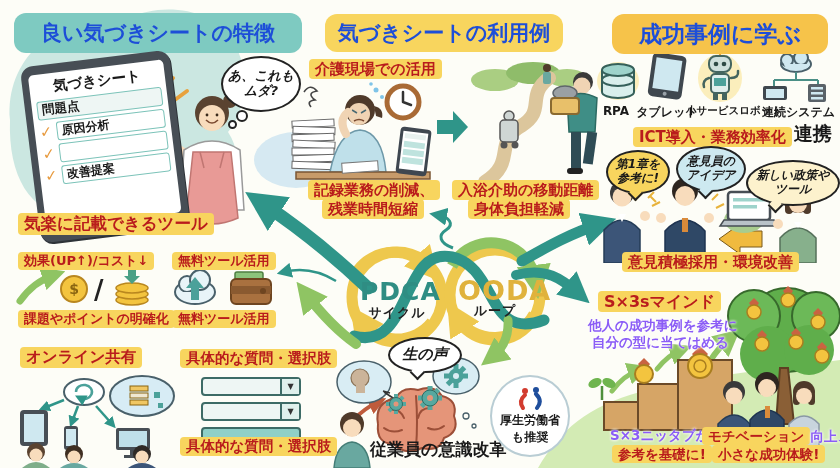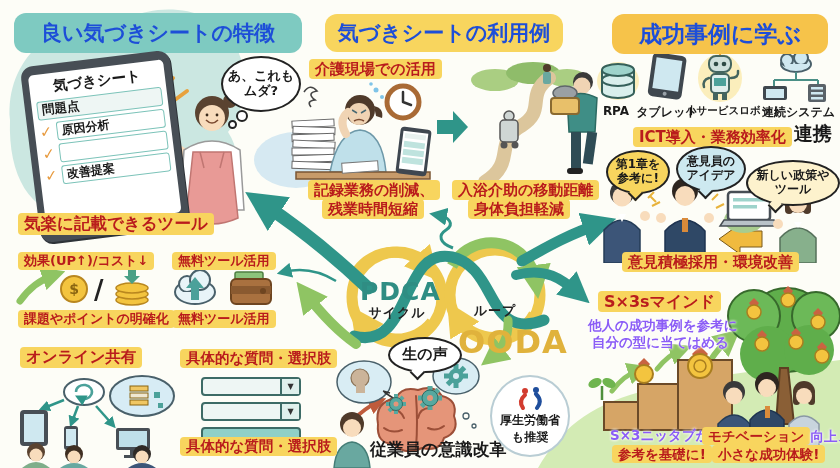--- a/index.html
+++ b/index.html
@@ -3,21 +3,21 @@
 <meta charset="utf-8">
 <style>
   html,body{margin:0;padding:0;}
   body{font-family:"DejaVu Sans","Liberation Sans",sans-serif;}
   #stage{position:relative;width:840px;height:468px;background:#fdfdf7;overflow:hidden;font-weight:700;color:#191919;}
   .abs{position:absolute;}
   .hl{display:inline-block;background:#f8d55e;padding:1px 6px;border-radius:4px;font-weight:700;color:#b91c1c;white-space:nowrap;line-height:1.2;}
   .plain{font-weight:700;color:#8b5cf6;white-space:nowrap;text-shadow:0 0 3px #fff,0 0 3px #fff;line-height:1.2;}
   .pill{display:flex;align-items:center;justify-content:center;border-radius:12px;font-weight:700;color:#1d4ed8;white-space:nowrap;z-index:2;}
   .z1{z-index:1;} .z2{z-index:2;}
-  .bub{position:absolute;border:2.5px solid #222;border-radius:50%;background:#fff;display:flex;flex-direction:column;align-items:center;justify-content:center;text-align:center;font-weight:700;z-index:3;line-height:1.15;}
+  .bub{position:absolute;border:2.5px solid #222;border-radius:50%;background:#fff;display:flex;flex-direction:column;align-items:center;justify-content:center;text-align:center;font-weight:700;z-index:3;line-height:1.15;font-style:italic;}
   .bub::after{content:"";position:absolute;bottom:-7px;left:22px;width:9px;height:9px;background:inherit;border-right:2.5px solid #222;border-bottom:2.5px solid #222;transform:rotate(45deg);}
   .bub.no-tail::after{display:none;}
   
   #tablet{left:30px;top:58px;width:136px;height:154px;background:#474e55;border-radius:12px;padding:9px 7px 14px 7px;transform:rotate(-7deg);z-index:2;box-shadow:1px 2px 0 #2e3338;}
   #tablet .screen{background:#fff;border-radius:5px;height:100%;padding:3px 5px;box-sizing:border-box;}
   #tablet .ttl{text-align:center;font-size:14.5px;font-weight:700;padding:1px 0 2px 0;}
   #tablet .rowh{font-size:12.5px;border:1.5px solid #7cc3b9;background:#eef6f4;border-radius:3px;padding:0 4px;margin:2px 0;}
   #tablet .crow{display:flex;align-items:center;gap:3px;margin:3px 0;}
   #tablet .chk{color:#e79a3e;font-size:15px;width:14px;line-height:1;}
   #tablet .cbox{flex:1;border:1.5px solid #7cc3b9;border-radius:3px;background:#fff;height:17px;font-size:12px;padding:0 4px;line-height:17px;}
@@ -316,21 +316,21 @@
     </g>
   </svg>
 
   <div class="abs z2" style="left:308px;top:180px;"><span class="hl" style="font-size:15px">記録業務の削減、</span></div>
   <div class="abs z2" style="left:322px;top:199px;"><span class="hl" style="font-size:15px">残業時間短縮</span></div>
   <div class="abs z2" style="left:452px;top:180px;"><span class="hl" style="font-size:15px">入浴介助の移動距離</span></div>
   <div class="abs z2" style="left:468px;top:199px;"><span class="hl" style="font-size:15px">身体負担軽減</span></div>
 
   <div class="ring-t" style="left:360px;top:277px;width:74px;font-size:25px;color:#2f8d83;">PDCA</div>
   <div class="ring-t" style="left:362px;top:304px;width:70px;font-size:13px;color:#222;">サイクル</div>
-  <div class="ring-t" style="left:458px;top:275px;width:74px;font-size:32px;color:#e0b23c;margin-top:48px;">OODA</div>
+  <div class="ring-t" style="left:458px;top:275px;width:74px;font-size:27px;color:#e0b23c;">OODA</div>
   <div class="ring-t" style="left:460px;top:302px;width:70px;font-size:13px;color:#222;">ループ</div>
 
   <div class="bub" style="left:388px;top:337px;width:70px;height:32px;font-size:15px;">
     <span>生の声</span>
   </div>
 
   <svg class="abs z1" style="left:332px;top:352px" width="152" height="116" viewBox="0 0 152 116">
     <g>
       <ellipse cx="32" cy="30" rx="27" ry="21" fill="#d9edf4" stroke="#49606a" stroke-width="1.5"></ellipse>
       <circle cx="28" cy="26" r="9" fill="#cbb49a" stroke="#8a7256" stroke-width="1.2"></circle>

